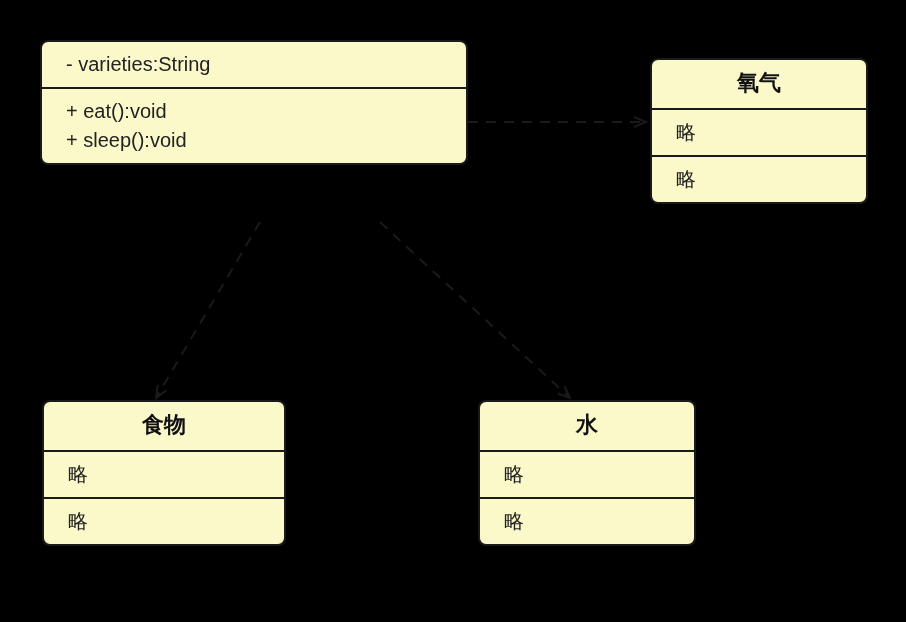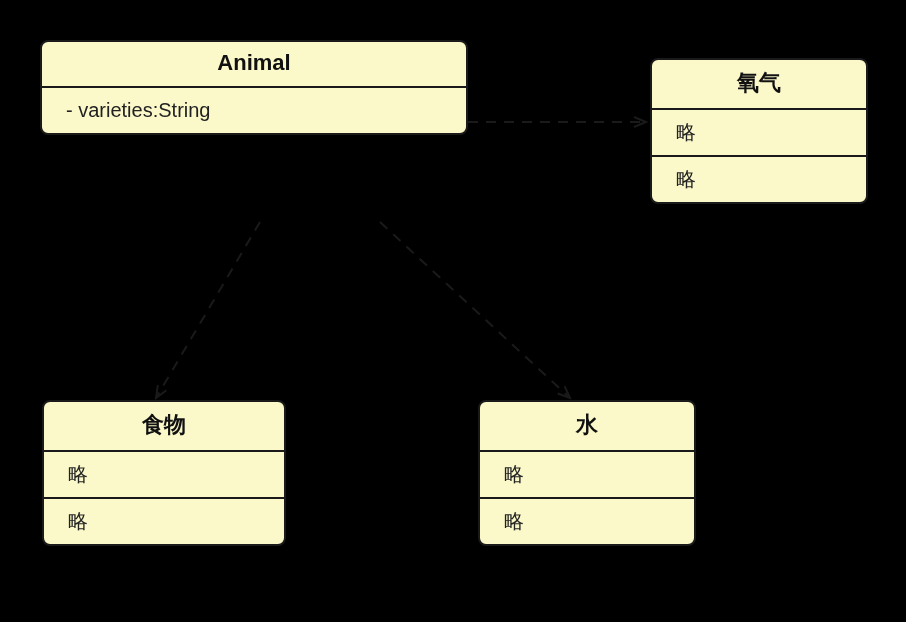--- a/index.html
+++ b/index.html
@@ -64,22 +64,23 @@
     </defs>
 
     <line x1="468" y1="122" x2="646" y2="122" stroke="#1a1a1a" stroke-width="2" stroke-dasharray="10,8" marker-end="url(#openArrow)"></line>
 
     <line x1="260" y1="222" x2="156" y2="398" stroke="#1a1a1a" stroke-width="2" stroke-dasharray="10,8" marker-end="url(#openArrow)"></line>
 
     <line x1="380" y1="222" x2="570" y2="398" stroke="#1a1a1a" stroke-width="2" stroke-dasharray="10,8" marker-end="url(#openArrow)"></line>
   </svg>
 
   <div class="uml-class" style="left:40px; top:40px; width:428px;">
-    <div class="uml-title">Animal</div>
     <div class="uml-row">- varieties:String</div>
+    <div class="uml-row">+ eat():void
++ sleep():void</div>
   </div>
 
   <div class="uml-class" style="left:650px; top:58px; width:218px;">
     <div class="uml-title">氧气</div>
     <div class="uml-row">略</div>
     <div class="uml-row">略</div>
   </div>
 
   <div class="uml-class" style="left:42px; top:400px; width:244px;">
     <div class="uml-title">食物</div>

